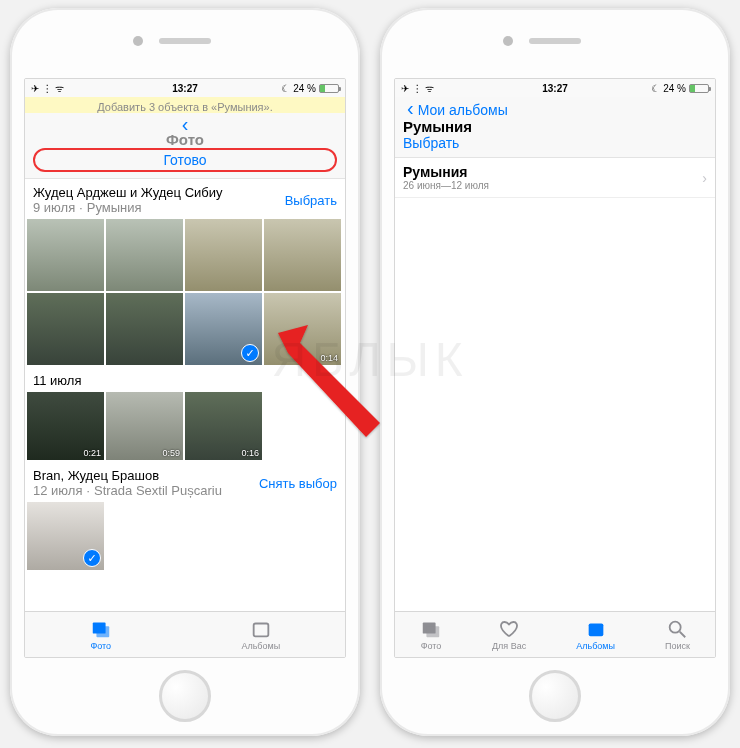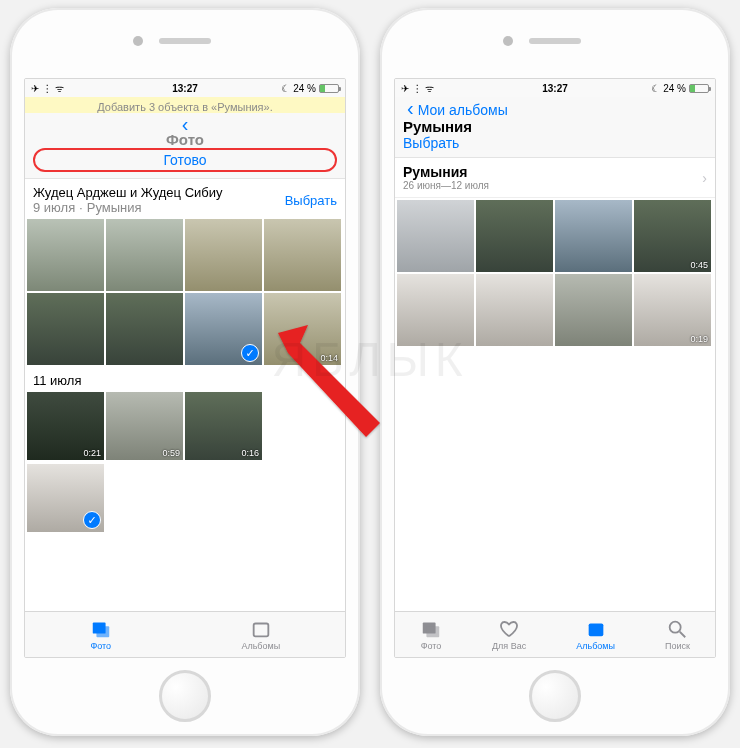--- a/index.html
+++ b/index.html
@@ -216,20 +216,27 @@
               <span class="dur">0:21</span>
             </div>
         <div class="thumb ph-f">
               <span class="dur">0:59</span>
             </div>
         <div class="thumb ph-d">
               <span class="dur">0:16</span>
             </div>
       </div>
 
+      <div class="section-head">
+        <div>
+          <div class="t">Bran, Жудец Брашов</div>
+          <div class="s">12 июля · Strada Sextil Pușcariu</div>
+        </div>
+        <div class="sel">Снять выбор</div>
+      </div>
       <div class="grid g4b">
         <div class="thumb ph-g">
           <div class="check">✓</div>
         </div>
       </div>
     </div>
 
     <div class="tabbar">
       <div class="tab active">
         <svg viewBox="0 0 24 24">
@@ -283,34 +290,20 @@
     </div>
 
     <div class="content">
       <div class="album-head">
         <div>
           <div class="t">Румыния</div>
           <div class="s">26 июня—12 июля</div>
         </div>
         <div class="chev">›</div>
       </div>
-      <div class="grid g4">
-        <div class="thumb ph-e"></div>
-        <div class="thumb ph-d"></div>
-        <div class="thumb ph-b"></div>
-        <div class="thumb ph-d">
-              <span class="dur">0:45</span>
-            </div>
-        <div class="thumb ph-g"></div>
-        <div class="thumb ph-g"></div>
-        <div class="thumb ph-f"></div>
-        <div class="thumb ph-g">
-              <span class="dur">0:19</span>
-            </div>
-      </div>
     </div>
 
     <div class="tabbar">
       <div class="tab">
         <svg viewBox="0 0 24 24">
               <rect x="3" y="5" width="14" height="12" rx="1" fill="currentColor"></rect>
               <rect x="7" y="9" width="14" height="12" rx="1" fill="currentColor" opacity=".5"></rect>
             </svg>
         <span>Фото</span>
       </div>

